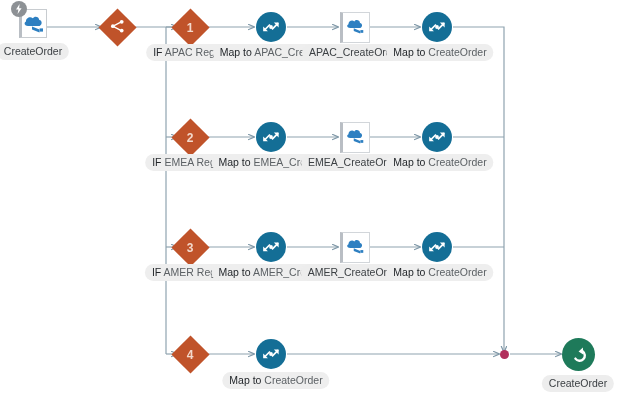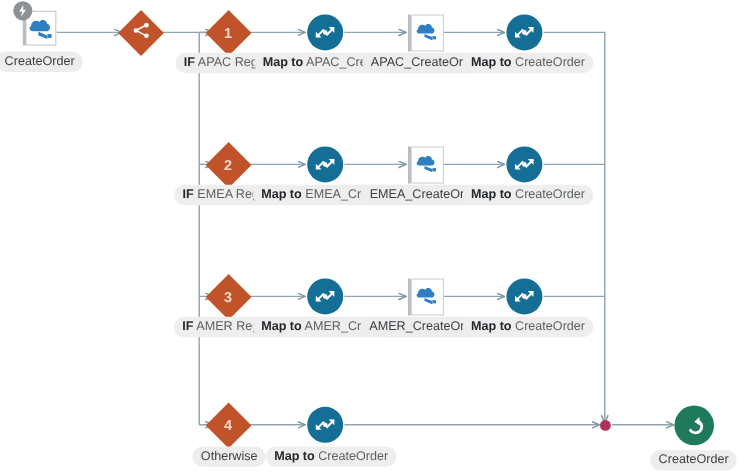--- a/index.html
+++ b/index.html
@@ -50,21 +50,21 @@
   .circle.green{background:#1e7a5a;width:33px;height:33px;}
 
   
   .merge-dot{width:9px;height:9px;border-radius:50%;background:#b2305c;}
 
   
   .pill{
     position:absolute;white-space:nowrap;background:#eeeeee;color:#55595d;
     border-radius:9px;padding:2px 7px 3px 7px;font-size:10.5px;line-height:1.15;
   }
-  .pill b{color:#24282c;font-weight:bold;}
+  .pill b{color:#24282c;font-weight:normal;}
   .pill .muted{color:#5c6165;}
   .pill.plain{background:#ededed;color:#3c4044;}
   .pill.center{transform:translateX(-50%);}
 </style>
 </head>
 <body>
 
 <div id="canvas">
 
   <svg class="wires" viewBox="0 0 624 397" xmlns="http://www.w3.org/2000/svg">
@@ -294,21 +294,20 @@
   <div class="pill center" style="left:440px;top:264px;">
     <b>Map to</b>
     <span class="muted">CreateOrder</span>
   </div>
 
   <div class="node" style="left:177px;top:341px;">
     <div class="diamond">
       <span class="diamond-num">4</span>
     </div>
   </div>
-  <div class="pill plain center" style="left:191px;top:372px;">Otherwise</div>
 
   <div class="node" style="left:256px;top:339px;">
     <div class="circle">
       <svg width="18" height="18" viewBox="0 0 18 18">
         <path d="M2 12.5 L8 6.5" stroke="#ffffff" stroke-width="1.7"></path>
         <path d="M1.2 8.5 L1.2 13.2 L5.9 13.2" fill="#ffffff"></path>
         <path d="M16.2 5.2 L10 11.4" stroke="#ffffff" stroke-width="1.7"></path>
         <path d="M16.6 9.4 L16.6 4.6 L11.9 4.6" fill="#ffffff"></path>
         <circle cx="9" cy="9" r="1.9" fill="#ffffff"></circle>
       </svg>

